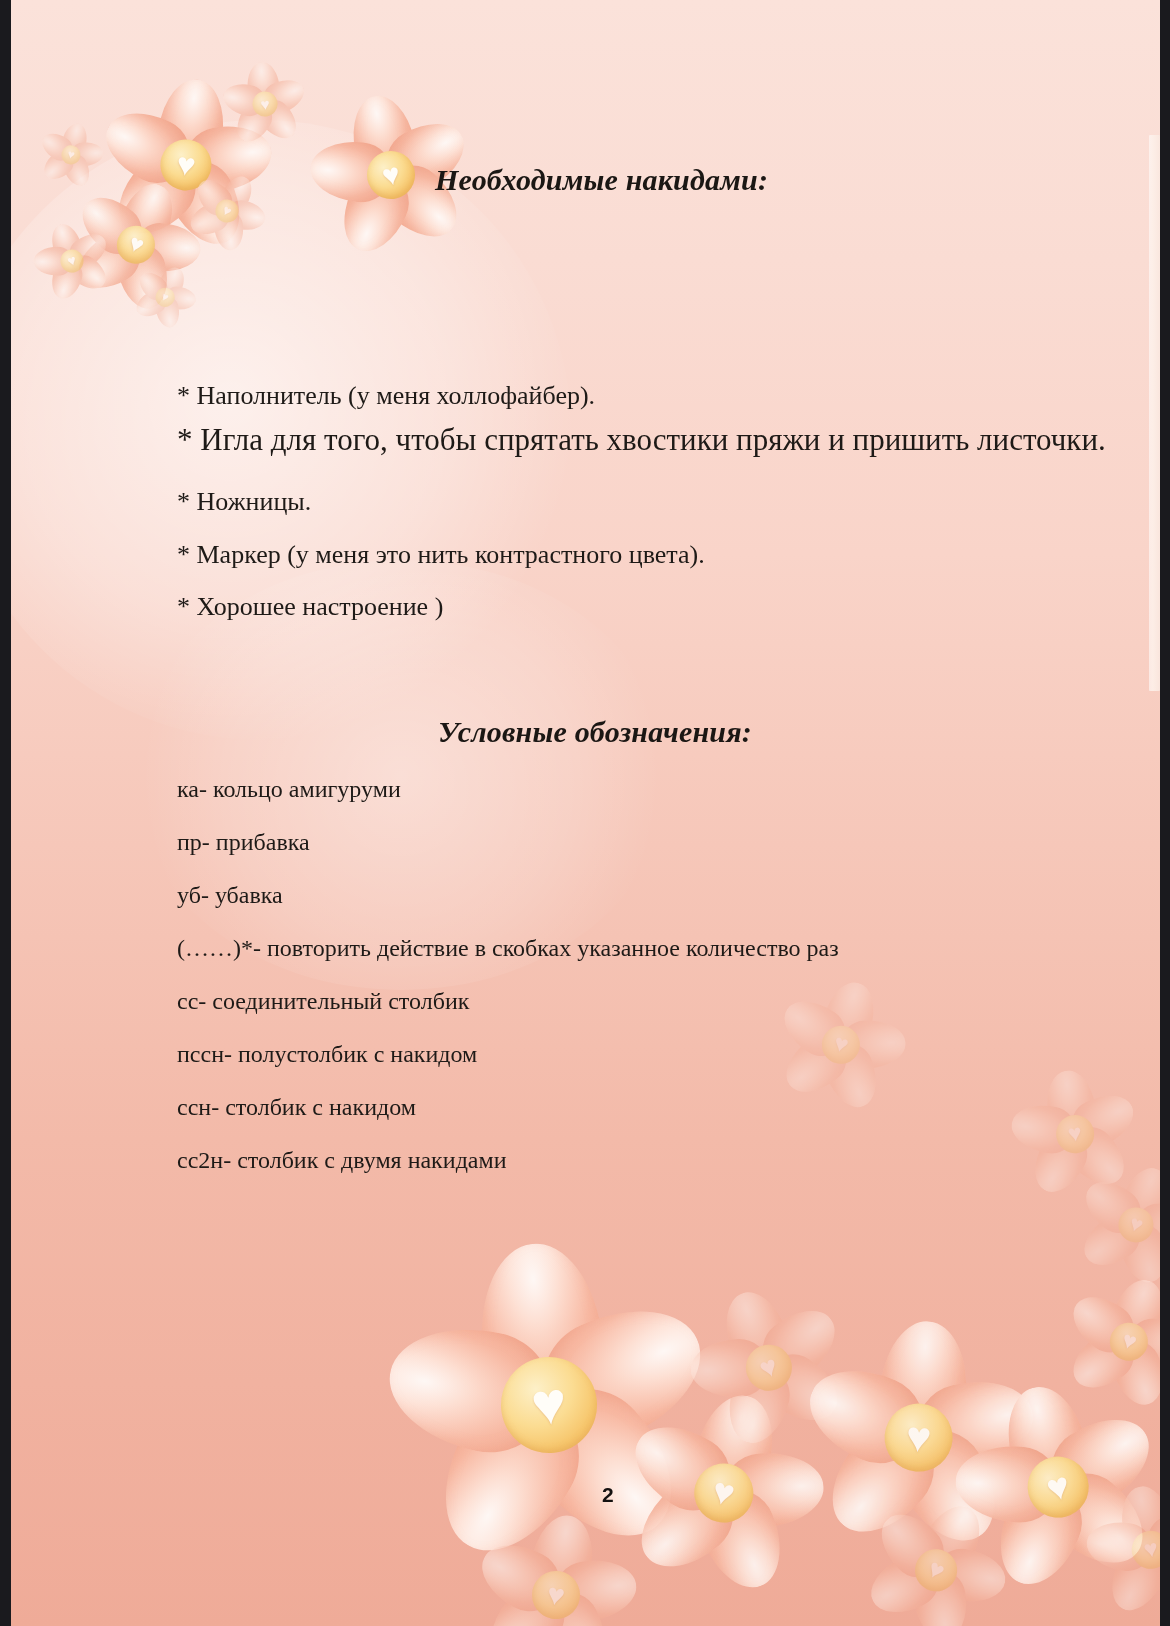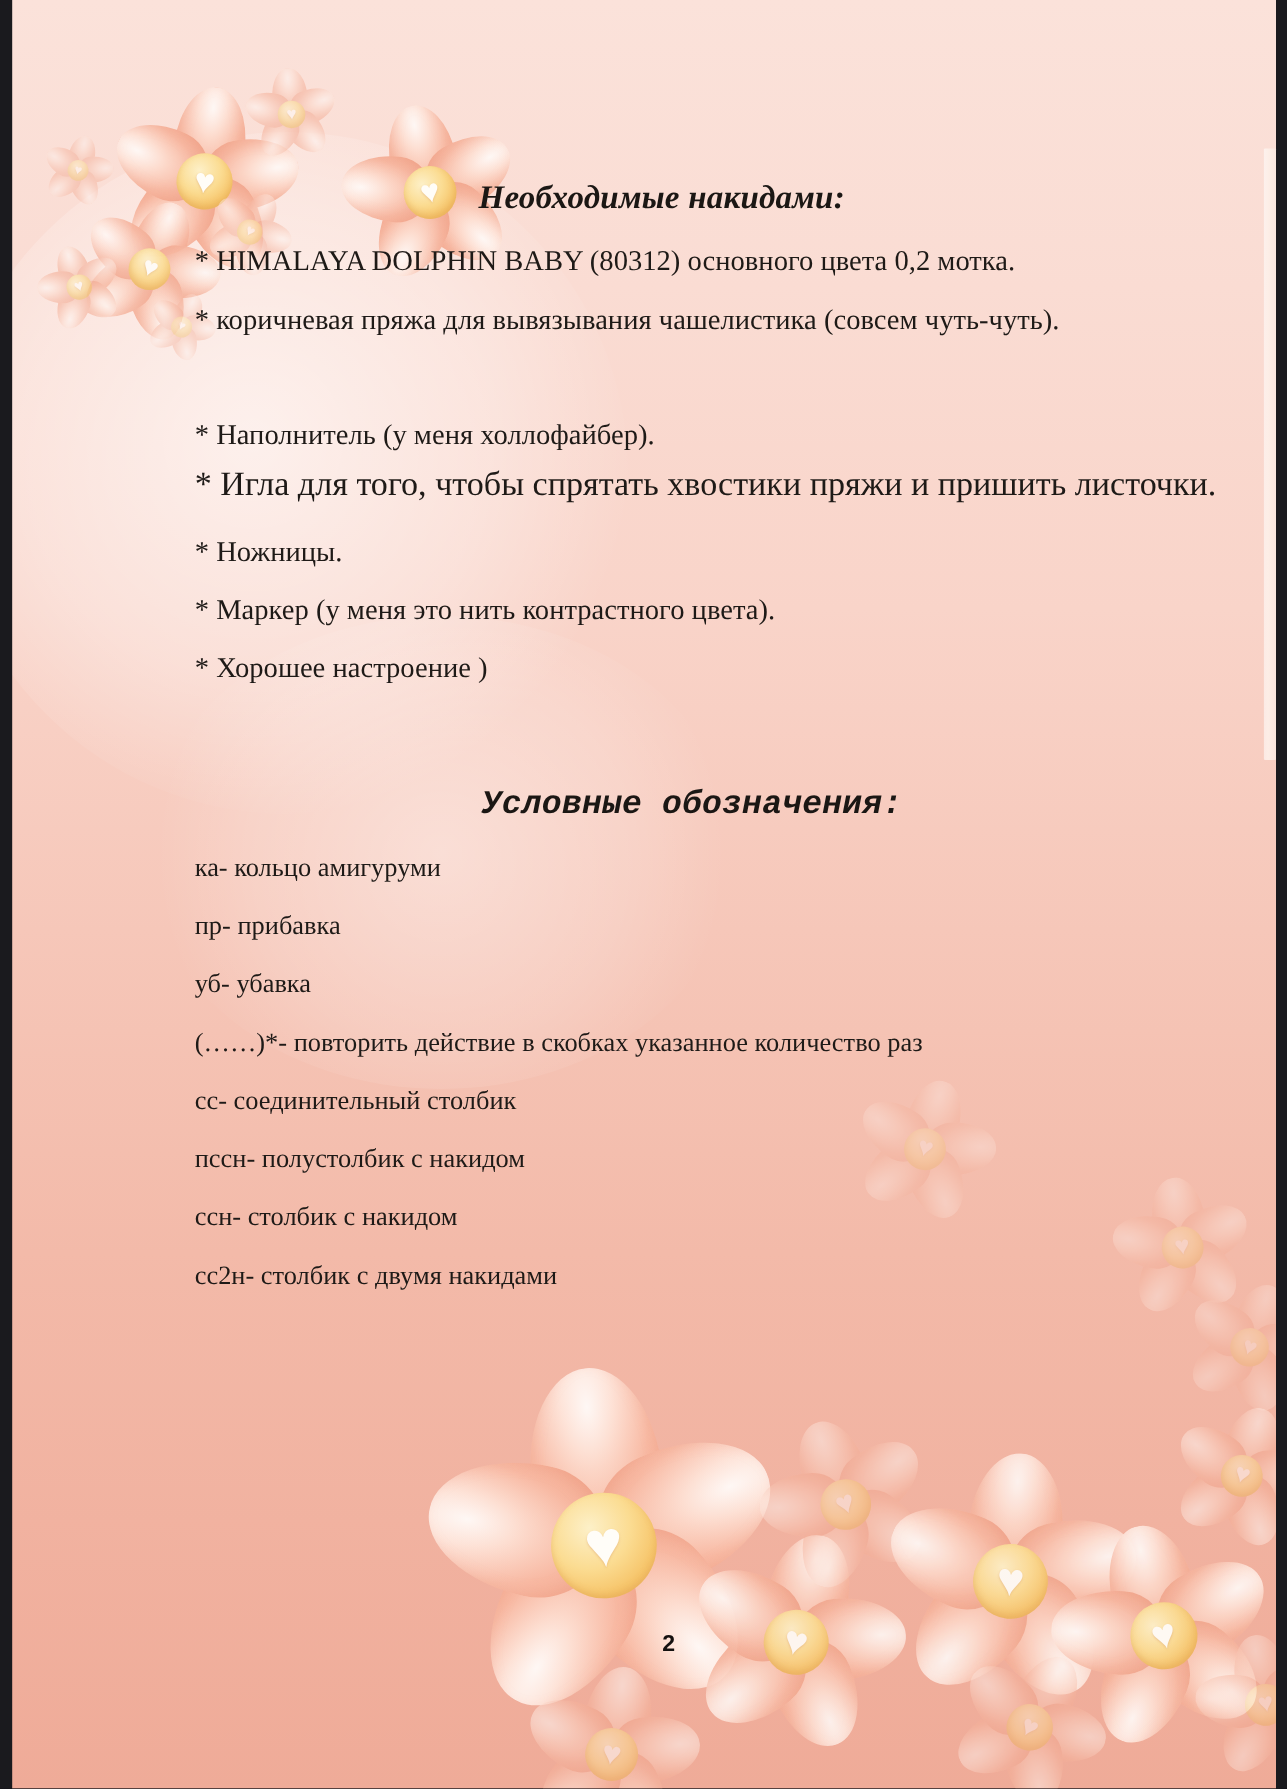--- a/index.html
+++ b/index.html
@@ -391,29 +391,27 @@
           <div class="center" style="width: 48px; height: 48px;">
             <span class="heart" style="font-size: 29.76px;">♥</span>
           </div>
         </div>
     </div>
 
     <div class="content">
 
       <div class="heading" style="left:424px; top:163px; font-size:30px;">Необходимые накидами:</div>
 
-      <div class="para" style="left:166px; top:222px; font-size:26px;">* HIMALAYA  DOLPHIN BABY (80312) основного цвета 0,2 мотка.</div>
-      <div class="para" style="left:166px; top:276px; font-size:26px;">* коричневая пряжа для вывязывания чашелистика (совсем чуть-чуть).</div>
       <div class="para" style="left:166px; top:381px; font-size:26px;">* Наполнитель (у меня холлофайбер).</div>
       <div class="para" style="left:166px; top:422px; font-size:31px;">* Игла для того, чтобы спрятать хвостики пряжи и пришить листочки.</div>
       <div class="para" style="left:166px; top:487px; font-size:26px;">* Ножницы.</div>
       <div class="para" style="left:166px; top:592px; font-size:26px;">* Хорошее настроение )</div>
       <div class="para" style="left:166px; top:540px; font-size:26px;">* Маркер (у меня это нить контрастного цвета).</div>
 
-      <div class="heading" style="left:427px; top:715px; font-size:30px;font-family:Liberation Mono, monospace;">Условные обозначения:</div>
+      <div class="heading" style="left:427px; top:715px; font-size:30px;">Условные обозначения:</div>
 
       <div class="para" style="left:166px; top:776px; font-size:24px;">ка- кольцо амигуруми</div>
       <div class="para" style="left:166px; top:829px; font-size:24px;">пр- прибавка</div>
       <div class="para" style="left:166px; top:882px; font-size:24px;">уб- убавка</div>
       <div class="para" style="left:166px; top:935px; font-size:24px;">(……)*- повторить действие в скобках указанное количество раз</div>
       <div class="para" style="left:166px; top:988px; font-size:24px;">сс- соединительный столбик</div>
       <div class="para" style="left:166px; top:1041px; font-size:24px;">пссн- полустолбик с накидом</div>
       <div class="para" style="left:166px; top:1094px; font-size:24px;">ссн- столбик с накидом</div>
       <div class="para" style="left:166px; top:1147px; font-size:24px;">сс2н- столбик с двумя накидами</div>
 

